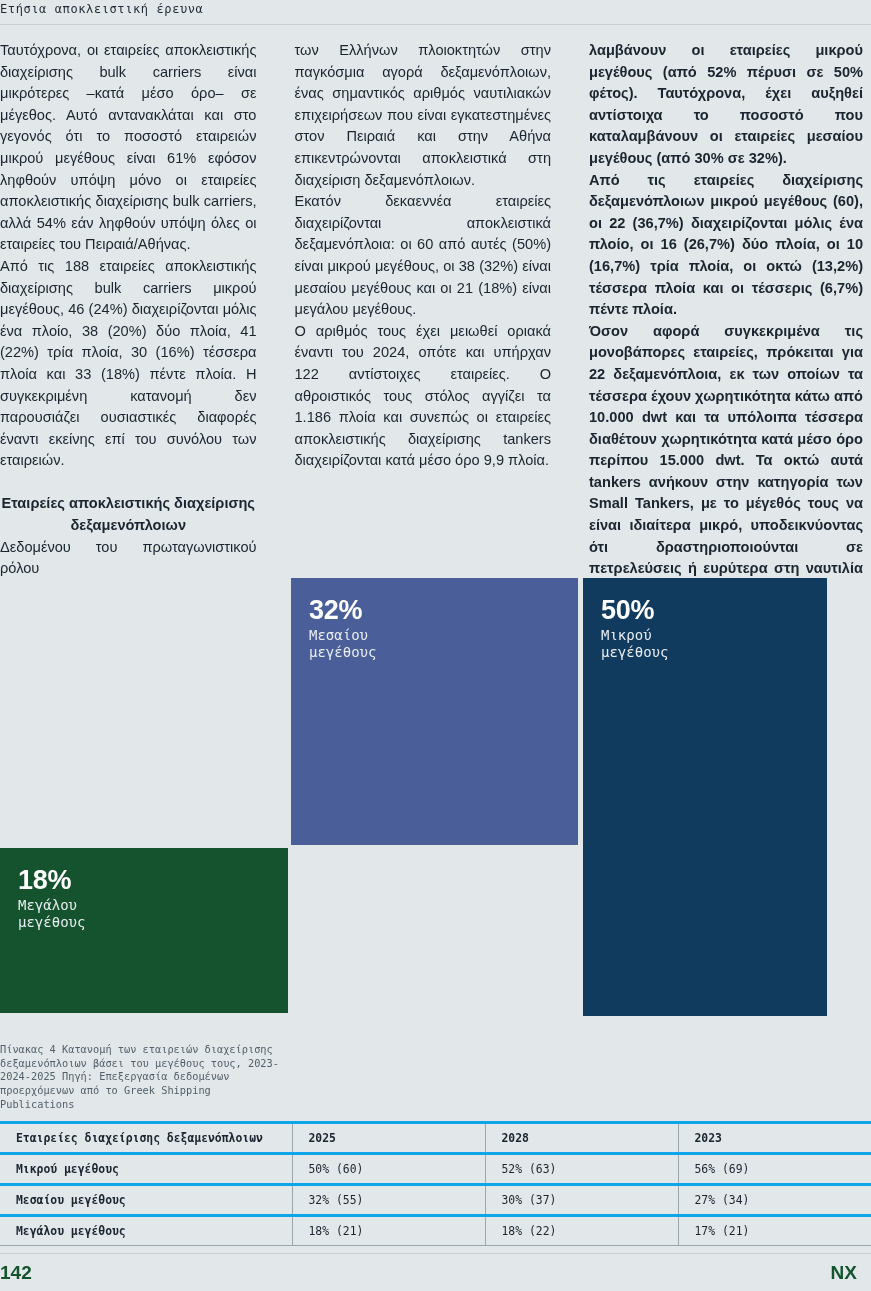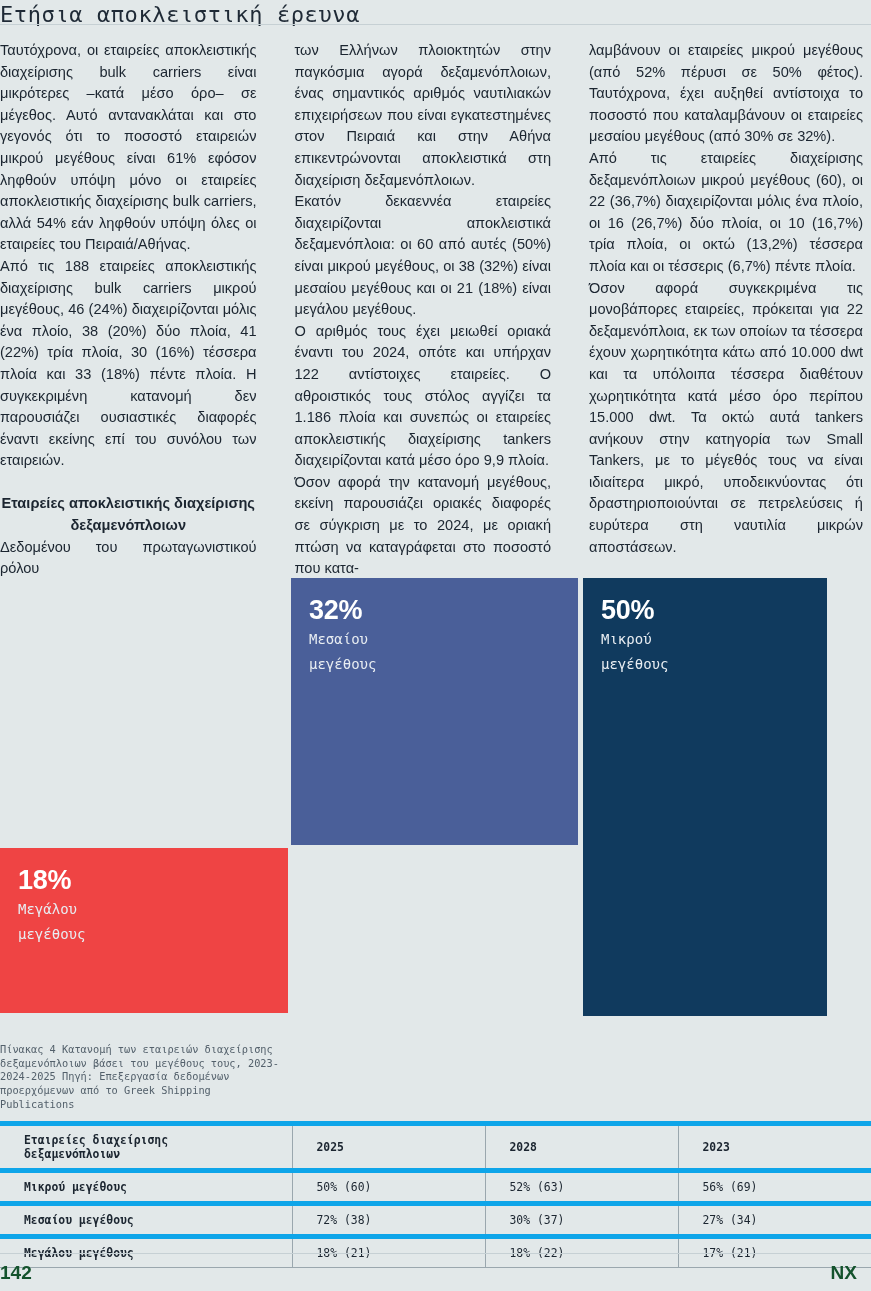--- a/index.html
+++ b/index.html
@@ -25,21 +25,21 @@
   }
 
   
   .running-head {
     position: absolute;
     left: 0;
     top: 2px;
     width: 871px;
     height: 24px;
     font-family: "DejaVu Sans Mono", monospace;
-    font-size: 22px;
+    font-size: 12px;
     letter-spacing: 0.6px;
     color: #1f2a36;
     white-space: nowrap;
   }
   .head-rule {
     position: absolute;
     left: 0;
     top: 24px;
     width: 871px;
     height: 1px;
@@ -54,21 +54,21 @@
     width: 871px;
     height: 520px;
     display: flex;
     gap: 12px;
   }
   .col {
     width: 290px;
     box-sizing: border-box;
     padding-right: 26px;
   }
-  .col:last-child { padding-right: 8px; }
+  .col:last-child { padding-right: 8px; font-weight: bold; }
 
   .col p {
     margin: 0;
     font-size: 14.6px;
     line-height: 21.6px;
     text-align: justify;
     text-justify: inter-word;
     hyphens: manual;
     color: #1b2530;
   }
@@ -110,21 +110,21 @@
     font-weight: bold;
     font-size: 27px;
     line-height: 29px;
     letter-spacing: -0.3px;
     color: #ffffff;
   }
   .tile .lbl {
     display: block;
     font-family: "DejaVu Sans Mono", monospace;
     font-size: 14px;
-    line-height: 25px;
+    line-height: 17px;
     color: #e8edf2;
     margin-top: 2px;
     white-space: pre-line;
   }
 
   #tile-medium {
     left: 291px;  top: 3px;   width: 287px; height: 267px;
   }
   #tile-small {
     left: 583px;  top: 3px;   width: 244px; height: 438px;
@@ -150,24 +150,24 @@
   table.data {
     margin-top: 9px;
     width: 871px;
     border-collapse: collapse;
     font-family: "DejaVu Sans Mono", monospace;
     font-size: 11.4px;
     color: #1b2530;
     table-layout: fixed;
   }
   table.data th, table.data td {
-    border-top: 5px solid #0ea5e9;
+    border-top: 3px solid #0ea5e9;
     border-bottom: 1px solid #9aa7ae;
     border-right: 1px solid #9aa7ae;
-    padding: 7px 24px;
+    padding: 7px 16px;
     text-align: left;
     font-weight: normal;
     height: 13px;
     vertical-align: middle;
   }
   table.data tr > *:last-child { border-right: none; }
   table.data thead th { font-weight: bold; }
   table.data tbody th { font-weight: bold; }
   table.data col.c0 { width: 292px; }
   table.data col.c1 { width: 193px; }
@@ -208,21 +208,20 @@
       <p>Ταυτόχρονα, οι εταιρείες αποκλειστικής διαχείρισης bulk carriers είναι μικρότερες –κατά μέσο όρο– σε μέγεθος. Αυτό αντανακλάται και στο γεγονός ότι το ποσοστό εταιρειών μικρού μεγέθους είναι 61% εφόσον ληφθούν υπόψη μόνο οι εταιρείες αποκλειστικής διαχείρισης bulk carriers, αλλά 54% εάν ληφθούν υπόψη όλες οι εταιρείες του Πειραιά/Αθήνας.</p>
       <p>Από τις 188 εταιρείες αποκλειστικής διαχείρισης bulk carriers μικρού μεγέθους, 46 (24%) διαχειρίζονται μόλις ένα πλοίο, 38 (20%) δύο πλοία, 41 (22%) τρία πλοία, 30 (16%) τέσσερα πλοία και 33 (18%) πέντε πλοία. Η συγκεκριμένη κατανομή δεν παρουσιάζει ουσιαστικές διαφορές έναντι εκείνης επί του συνόλου των εταιρειών.</p>
       <p class="sub">Εταιρείες αποκλειστικής διαχείρισης δεξαμενόπλοιων</p>
       <p>Δεδομένου του πρωταγωνιστικού ρόλου</p>
     </div>
 
     <div class="col">
       <p>των Ελλήνων πλοιοκτητών στην παγκόσμια αγορά δεξαμενόπλοιων, ένας σημαντικός αριθμός ναυτιλιακών επιχειρήσεων που είναι εγκατεστημένες στον Πειραιά και στην Αθήνα επικεντρώνονται αποκλειστικά στη διαχείριση δεξαμενόπλοιων.</p>
       <p>Εκατόν δεκαεννέα εταιρείες διαχειρίζονται αποκλειστικά δεξαμενόπλοια: οι 60 από αυτές (50%) είναι μικρού μεγέθους, οι 38 (32%) είναι μεσαίου μεγέθους και οι 21 (18%) είναι μεγάλου μεγέθους.</p>
       <p>Ο αριθμός τους έχει μειωθεί οριακά έναντι του 2024, οπότε και υπήρχαν 122 αντίστοιχες εταιρείες. Ο αθροιστικός τους στόλος αγγίζει τα 1.186 πλοία και συνεπώς οι εταιρείες αποκλειστικής διαχείρισης tankers διαχειρίζονται κατά μέσο όρο 9,9 πλοία.</p>
-      <p>Όσον αφορά την κατανομή μεγέθους, εκείνη παρουσιάζει οριακές διαφορές σε σύγκριση με το 2024, με οριακή πτώση να καταγράφεται στο ποσοστό που κατα-</p>
     </div>
 
     <div class="col">
       <p>λαμβάνουν οι εταιρείες μικρού μεγέθους (από 52% πέρυσι σε 50% φέτος). Ταυτόχρονα, έχει αυξηθεί αντίστοιχα το ποσοστό που καταλαμβάνουν οι εταιρείες μεσαίου μεγέθους (από 30% σε 32%).</p>
       <p>Από τις εταιρείες διαχείρισης δεξαμενόπλοιων μικρού μεγέθους (60), οι 22 (36,7%) διαχειρίζονται μόλις ένα πλοίο, οι 16 (26,7%) δύο πλοία, οι 10 (16,7%) τρία πλοία, οι οκτώ (13,2%) τέσσερα πλοία και οι τέσσερις (6,7%) πέντε πλοία.</p>
       <p>Όσον αφορά συγκεκριμένα τις μονοβάπορες εταιρείες, πρόκειται για 22 δεξαμενόπλοια, εκ των οποίων τα τέσσερα έχουν χωρητικότητα κάτω από 10.000 dwt και τα υπόλοιπα τέσσερα διαθέτουν χωρητικότητα κατά μέσο όρο περίπου 15.000 dwt. Τα οκτώ αυτά tankers ανήκουν στην κατηγορία των Small Tankers, με το μέγεθός τους να είναι ιδιαίτερα μικρό, υποδεικνύοντας ότι δραστηριοποιούνται σε πετρελεύσεις ή ευρύτερα στη ναυτιλία μικρών αποστάσεων.</p>
     </div>
 
   </div>
 
@@ -234,21 +233,21 @@
       <span class="lbl">Μεσαίου
 μεγέθους</span>
     </div>
 
     <div class="tile" id="tile-small" style="background: rgb(16, 58, 94);">
       <span class="pct">50%</span>
       <span class="lbl">Μικρού
 μεγέθους</span>
     </div>
 
-    <div class="tile" id="tile-large" style="background: #ef4444;">
+    <div class="tile" id="tile-large" style="background: #14532d;">
       <span class="pct">18%</span>
       <span class="lbl">Μεγάλου
 μεγέθους</span>
     </div>
 
   </div>
 
   <div class="table-block">
     <div class="tbl-caption">
       <span>Πίνακας 4 Κατανομή των εταιρειών διαχείρισης δεξαμενόπλοιων βάσει του μεγέθους τους, 2023-2024-2025</span>
@@ -272,21 +271,21 @@
       </thead>
       <tbody>
         <tr>
           <th>Μικρού μεγέθους</th>
           <td>50% (60)</td>
           <td>52% (63)</td>
           <td>56% (69)</td>
         </tr>
         <tr>
           <th>Μεσαίου μεγέθους</th>
-          <td>72% (38)</td>
+          <td>32% (55)</td>
           <td>30% (37)</td>
           <td>27% (34)</td>
         </tr>
         <tr>
           <th>Μεγάλου μεγέθους</th>
           <td>18% (21)</td>
           <td>18% (22)</td>
           <td>17% (21)</td>
         </tr>
       </tbody>

